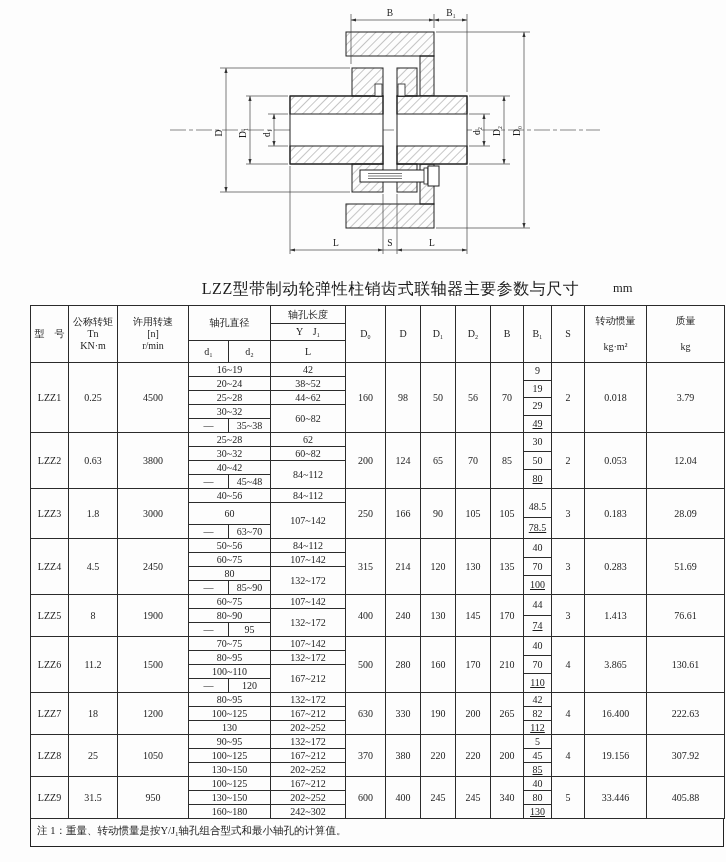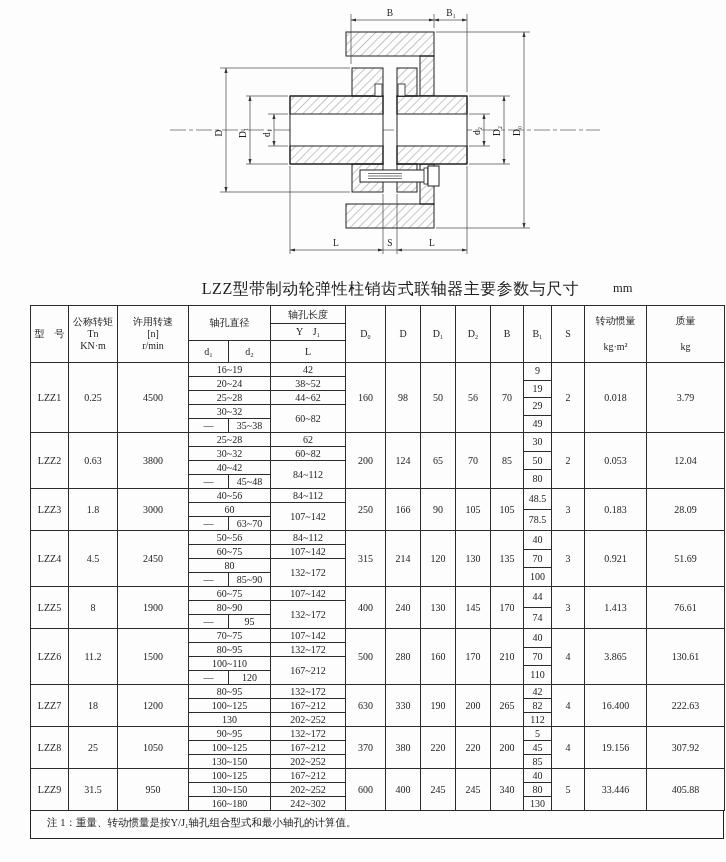--- a/index.html
+++ b/index.html
@@ -11,24 +11,24 @@
   .unit-label{position:absolute;top:281px;left:593px;font-size:12.5px;font-weight:normal;margin-left:20px;}
   .tablewrap{position:absolute;top:305px;left:30px;width:694px;}
   table.spec{border-collapse:collapse;table-layout:fixed;width:694px;border:1.5px solid #222;}
   table.spec th,table.spec td{border:1px solid #2b2b2b;padding:0;text-align:center;
       vertical-align:middle;font-weight:normal;font-size:10px;line-height:1.18;overflow:hidden;}
   thead tr.h1{height:18px;} thead tr.h2{height:17px;} thead tr.h3{height:22px;}
   tbody tr{height:14px;}
   td.b1{padding:0;vertical-align:top;}
   .b1stack{display:flex;flex-direction:column;width:100%;}
   .b1stack>div{flex:1;display:flex;align-items:center;justify-content:center;border-bottom:1px solid #2b2b2b;}
-  .b1stack>div:last-child{border-bottom:none;}
+  .b1stack>div:last-child{border-bottom:none;text-decoration:underline;}
   .hgap{display:block;}
   .notes{border:1.5px solid #222;border-top:none;font-size:10.5px;line-height:1.75;
-         padding:3px 6px 6px 16px;text-align:left;}
+         padding:3px 6px 6px 6px;text-align:left;}
   .notes .n2{padding-left:26px;}
 </style>
 </head>
 <body>
 
 <div class="page">
 
   
   <svg width="726" height="272" viewBox="0 0 726 272">
     <defs>
@@ -273,21 +273,21 @@
             <td rowspan="3">1.8</td>
             <td rowspan="3">3000</td>
             <td colspan="2">40~56</td>
             <td>84~112</td>
             <td rowspan="3">250</td>
             <td rowspan="3">166</td>
             <td rowspan="3">90</td>
             <td rowspan="3">105</td>
             <td rowspan="3">105</td>
             <td rowspan="3" class="b1">
-              <div class="b1stack" style="height: 41px;">
+              <div class="b1stack" style="height: 41px; margin-top: 8px;">
                 <div>48.5</div>
                 <div>78.5</div>
               </div>
             </td>
             <td rowspan="3">3</td>
             <td rowspan="3">0.183</td>
             <td rowspan="3">28.09</td>
           </tr>
           <tr>
             <td colspan="2">60</td>
@@ -309,21 +309,21 @@
             <td rowspan="4">130</td>
             <td rowspan="4">135</td>
             <td rowspan="4" class="b1">
               <div class="b1stack" style="height: 55px;">
                 <div>40</div>
                 <div>70</div>
                 <div>100</div>
               </div>
             </td>
             <td rowspan="4">3</td>
-            <td rowspan="4">0.921</td>
+            <td rowspan="4">0.283</td>
             <td rowspan="4">51.69</td>
           </tr>
           <tr>
             <td colspan="2">60~75</td>
             <td>107~142</td>
           </tr>
           <tr>
             <td colspan="2">80</td>
             <td rowspan="2">132~172</td>
           </tr>

